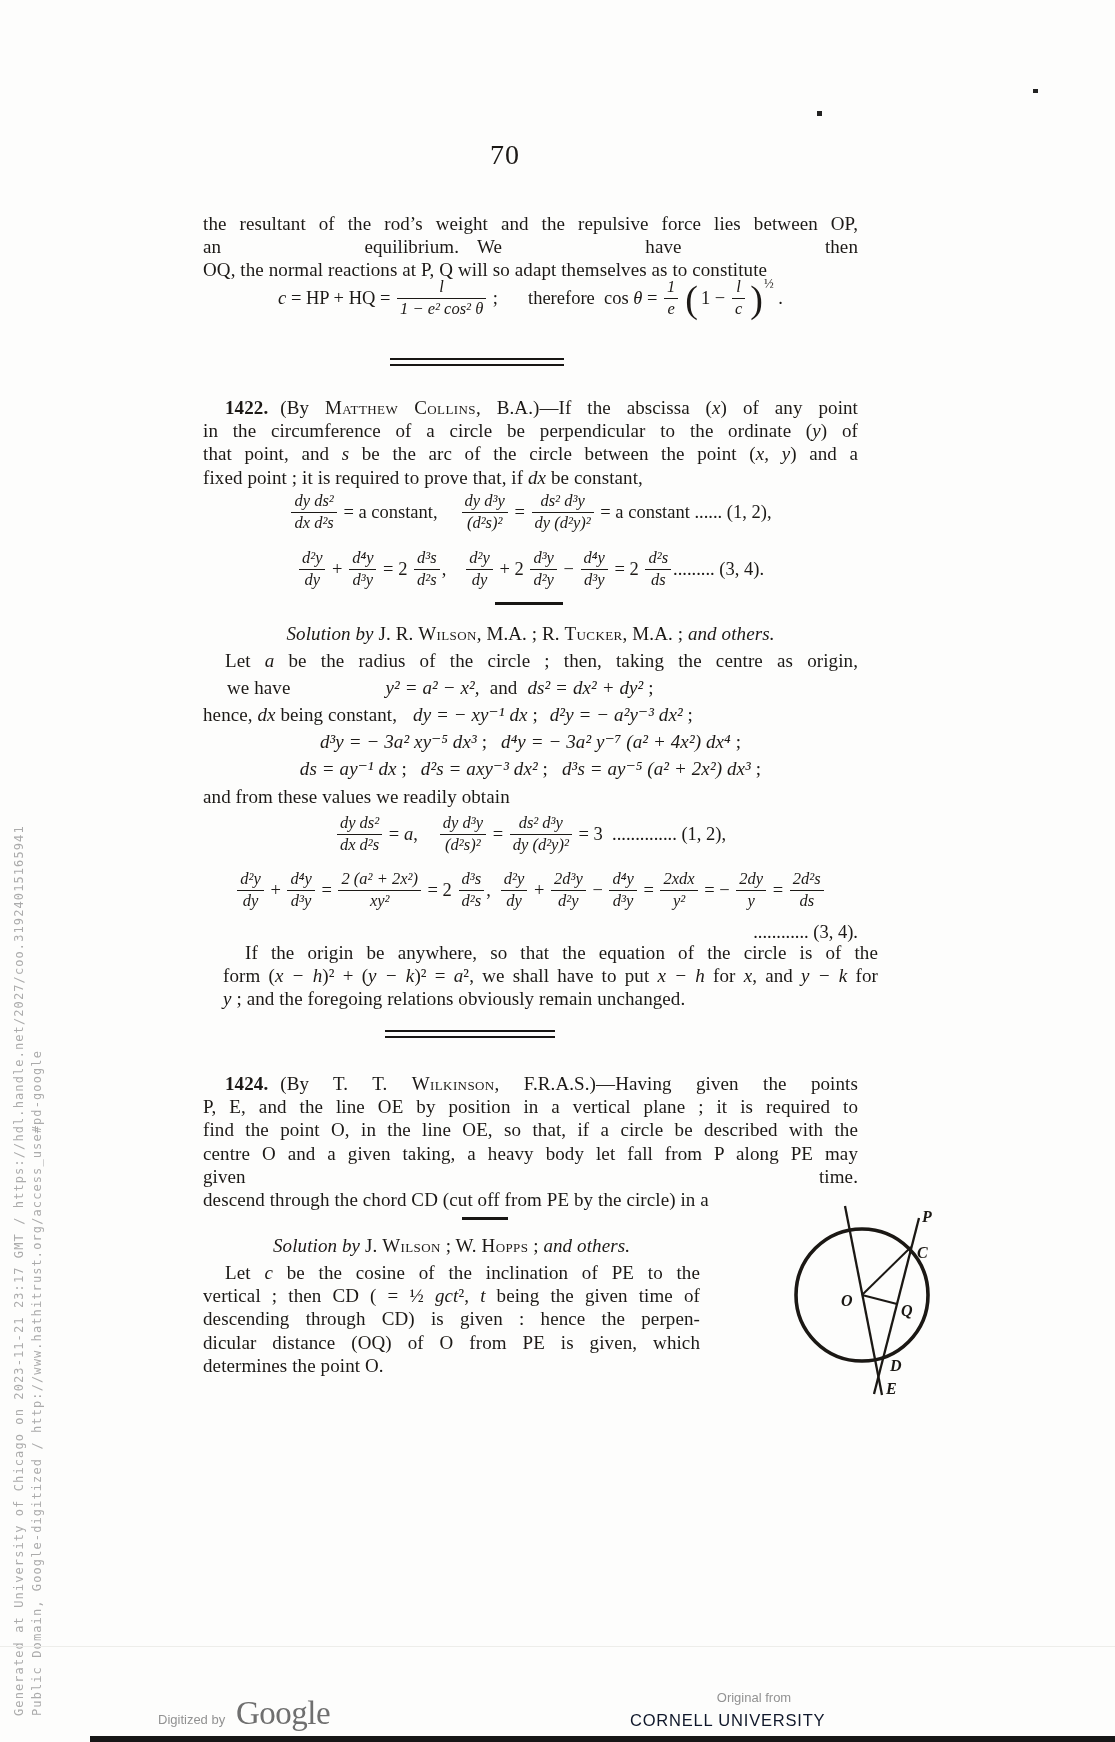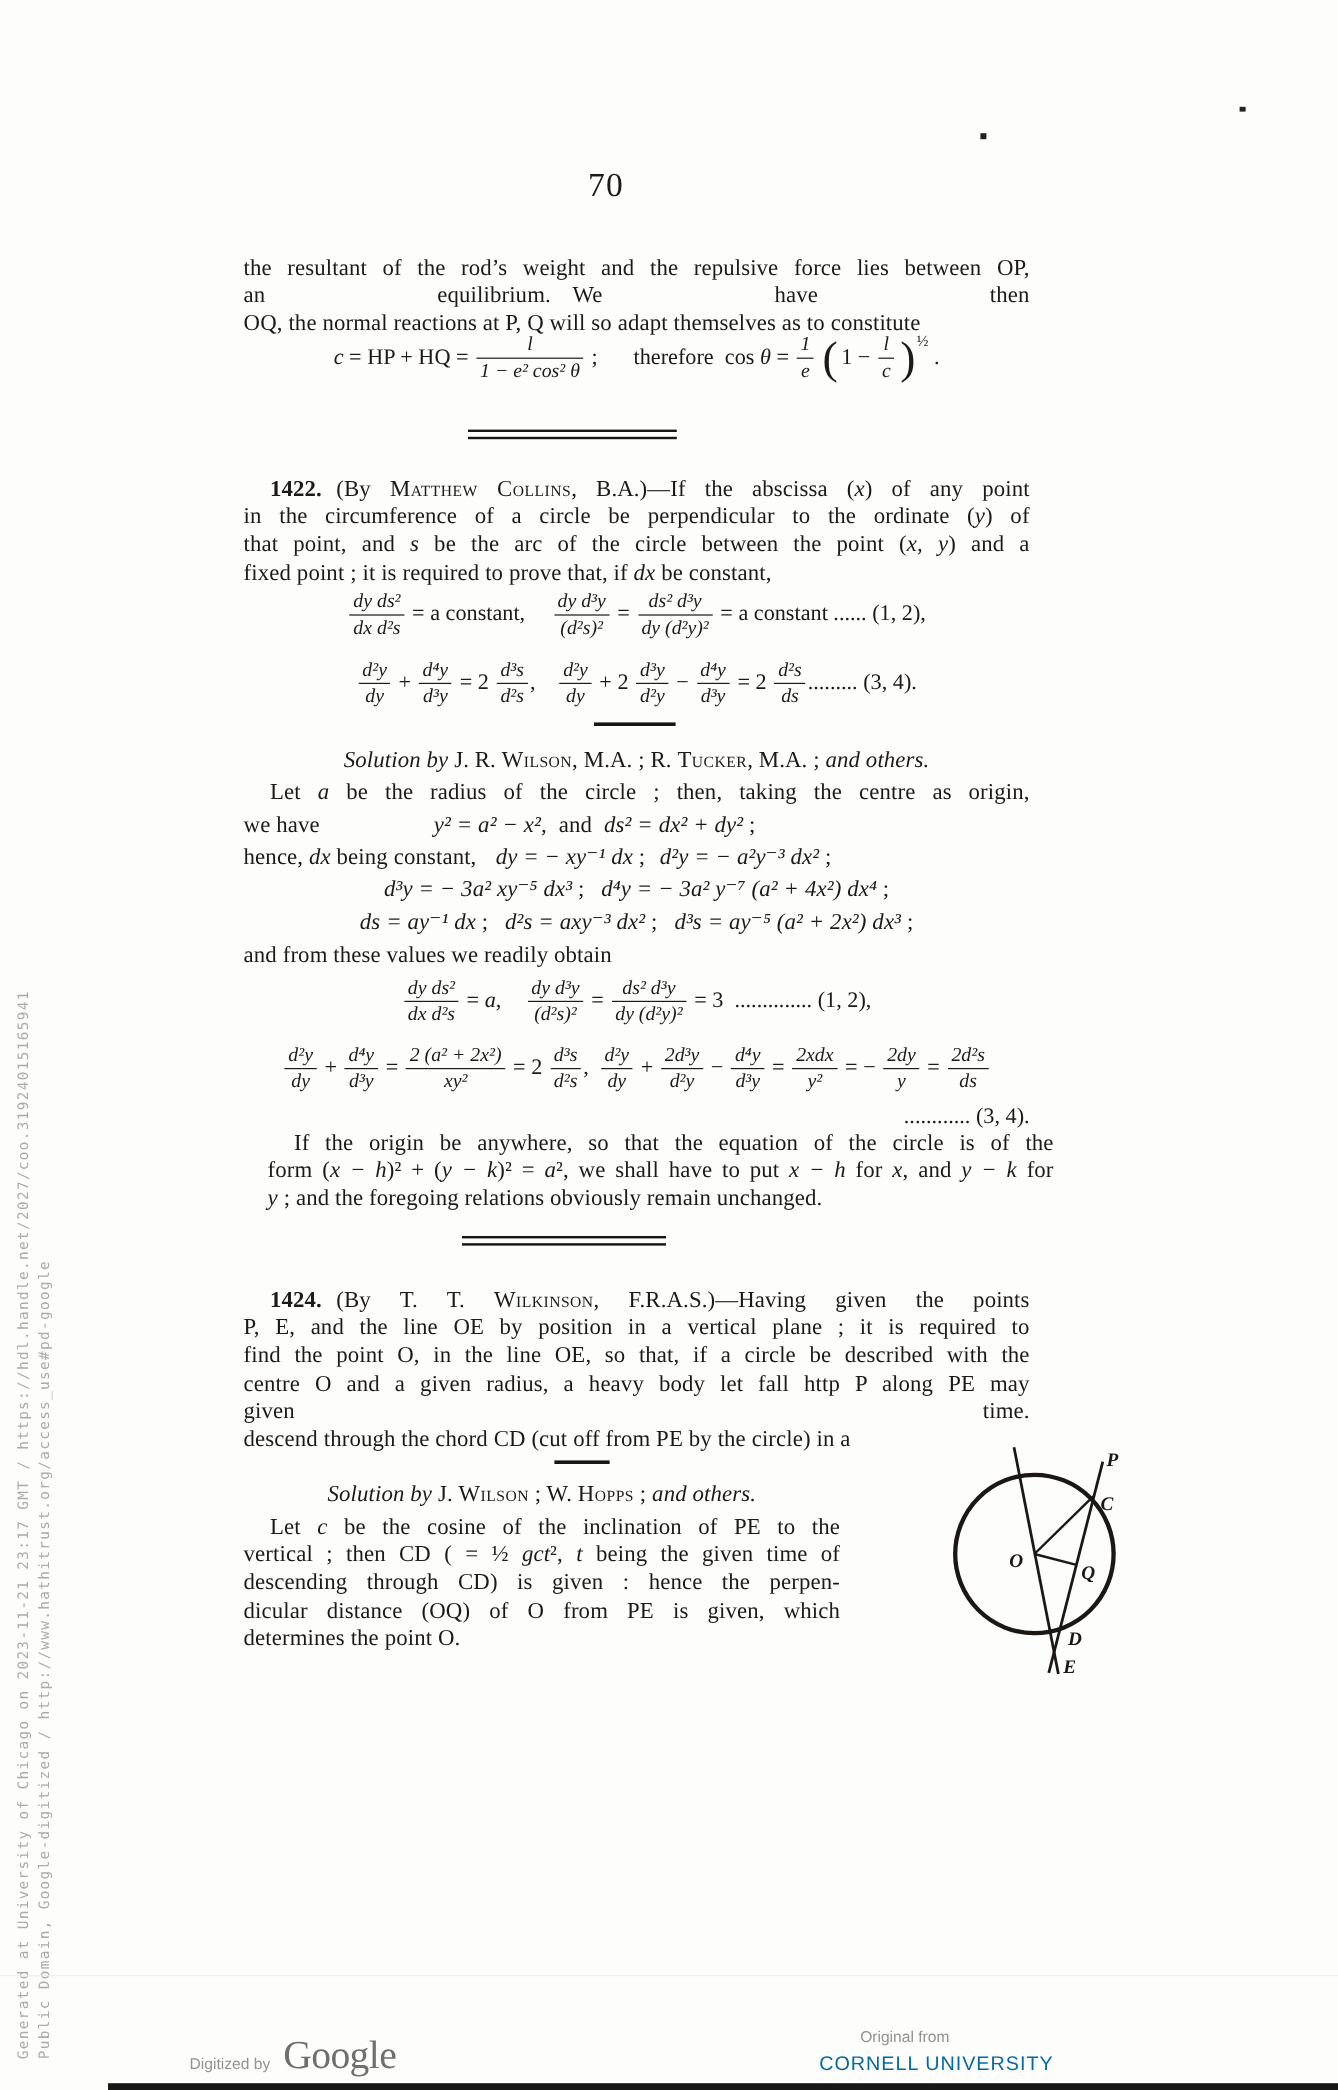--- a/index.html
+++ b/index.html
@@ -51,22 +51,22 @@
   
   .figure { position:absolute; left:778px; top:1198px; }
   .figure text { font-family:"Liberation Serif","DejaVu Serif",serif;
                  font-size:16px; font-weight:bold; font-style:italic; fill:#1b1814; }
   
   .foot { position:absolute; font-family:"Liberation Sans","DejaVu Sans",sans-serif; color:#929292; }
   .digitized { left:158px; top:1712px; font-size:13px; }
   .glogo { left:236px; top:1695px; font-family:"Liberation Serif","DejaVu Serif",serif;
            font-size:33px; color:#6f6f6f; letter-spacing:-0.5px; }
   .origfrom { left:656px; width:196px; top:1690px; text-align:center; font-size:13px; }
-  .cornell { left:630px; width:248px; top:1711px; text-align:right; font-size:16.5px;
-             letter-spacing:0.8px; color:#0369a1; }
+  .cornell { left:630px; width:248px; top:1711px; text-align:left; font-size:16.5px;
+             letter-spacing:0.8px; color:#0f172a; }
   .bottombar { position:absolute; left:90px; bottom:0; width:1025px; height:6px; background:#171717; }
   .pageedge { position:absolute; left:0; top:1646px; width:1115px; height:1px; background:#ededea; }
 </style>
 </head>
 <body>
 
 <div id="page">
 
   <div class="sidebar-line" style="left:12px; top:1716px;">Generated at University of Chicago on 2023-11-21 23:17 GMT  /  https://hdl.handle.net/2027/coo.31924015165941</div>
   <div class="sidebar-line" style="left:30px; top:1716px;">Public Domain, Google-digitized  /  http://www.hathitrust.org/access_use#pd-google</div>
@@ -96,21 +96,21 @@
 
   <div class="rule-s" style="left:495px; top:602px; width:68px;"></div>
 
   <div class="block center" style="top:622px;">
     <div class="tline"><span class="w i">Solution by </span><span class="w">J. R. </span><span class="w sc">Wilson</span><span class="w">, M.A. ; R. </span><span class="w sc">Tucker</span><span class="w">, M.A. ; </span><span class="w i">and others.</span></div>
   </div>
 
   <div class="block jall ind" style="top:649px;">
       <div class="tline"><span class="w">Let </span><span class="w i">a</span><span class="w"> be the radius of the circle ; then, taking the centre as origin,</span></div>
     </div>
-  <div class="block" style="top:676px;">
+  <div class="block" style="top:676px;margin-left:24px;">
       <div class="tline"><span class="w">we have</span><span class="gap" style="width: 95px;"></span><span class="w i">y² = a² − x²,</span><span class="gap" style="width: 10px;"></span><span class="w">and</span><span class="gap" style="width: 10px;"></span><span class="w i">ds² = dx² + dy²</span><span class="w"> ;</span></div>
     </div>
   <div class="block" style="top:703px;">
       <div class="tline"><span class="w">hence, </span><span class="w i">dx</span><span class="w"> being constant,</span><span class="gap" style="width: 16px;"></span><span class="w i">dy = − xy⁻¹ dx</span><span class="w"> ;</span><span class="gap" style="width: 12px;"></span><span class="w i">d²y = − a²y⁻³ dx²</span><span class="w"> ;</span></div>
     </div>
   <div class="block center" style="top:730px;">
       <div class="tline"><span class="w i">d³y = − 3a² xy⁻⁵ dx³</span><span class="w"> ;</span><span class="gap" style="width: 14px;"></span><span class="w i">d⁴y = − 3a² y⁻⁷ (a² + 4x²) dx⁴</span><span class="w"> ;</span></div>
     </div>
   <div class="block center" style="top:757px;">
       <div class="tline"><span class="w i">ds = ay⁻¹ dx</span><span class="w"> ;</span><span class="gap" style="width: 14px;"></span><span class="w i">d²s = axy⁻³ dx²</span><span class="w"> ;</span><span class="gap" style="width: 14px;"></span><span class="w i">d³s = ay⁻⁵ (a² + 2x²) dx³</span><span class="w"> ;</span></div>
@@ -130,21 +130,21 @@
       <div class="tline"><span class="w">form (</span><span class="w i">x − h</span><span class="w">)² + (</span><span class="w i">y − k</span><span class="w">)² = </span><span class="w i">a</span><span class="w">², we shall have to put </span><span class="w i">x − h</span><span class="w"> for </span><span class="w i">x</span><span class="w">, and </span><span class="w i">y − k</span><span class="w"> for</span></div>
       <div class="tline"><span class="w i">y</span><span class="w"> ; and the foregoing relations obviously remain unchanged.</span></div>
     </div>
 
   <div class="rule-d" style="left:385px; top:1030px; width:170px;"></div>
 
   <div class="block just ind" style="top:1072px;">
       <div class="tline"><span class="w b">1424.</span><span class="gap" style="width: 12px;"></span><span class="w">(By T. T. </span><span class="w sc">Wilkinson</span><span class="w">, F.R.A.S.)—Having given the points</span></div>
       <div class="tline"><span class="w">P, E, and the line OE by position in a vertical plane ; it is required to</span></div>
       <div class="tline"><span class="w">find the point O, in the line OE, so that, if a circle be described with the</span></div>
-      <div class="tline"><span class="w">centre O and a given radius, a heavy body let fall http P along PE may</span></div>
+      <div class="tline"><span class="w">centre O and a given taking, a heavy body let fall from P along PE may</span></div>
       <div class="tline"><span class="w">given time.</span></div>
       <div class="tline"><span class="w">descend through the chord CD (cut off from PE by the circle) in a</span></div>
     </div>
 
   <div class="rule-s" style="left:462px; top:1217px; width:46px;"></div>
 
   <div class="block narrow center" style="top:1234px;">
     <div class="tline"><span class="w i">Solution by </span><span class="w">J. </span><span class="w sc">Wilson</span><span class="w"> ; W. </span><span class="w sc">Hopps</span><span class="w"> ; </span><span class="w i">and others.</span></div>
   </div>
 

